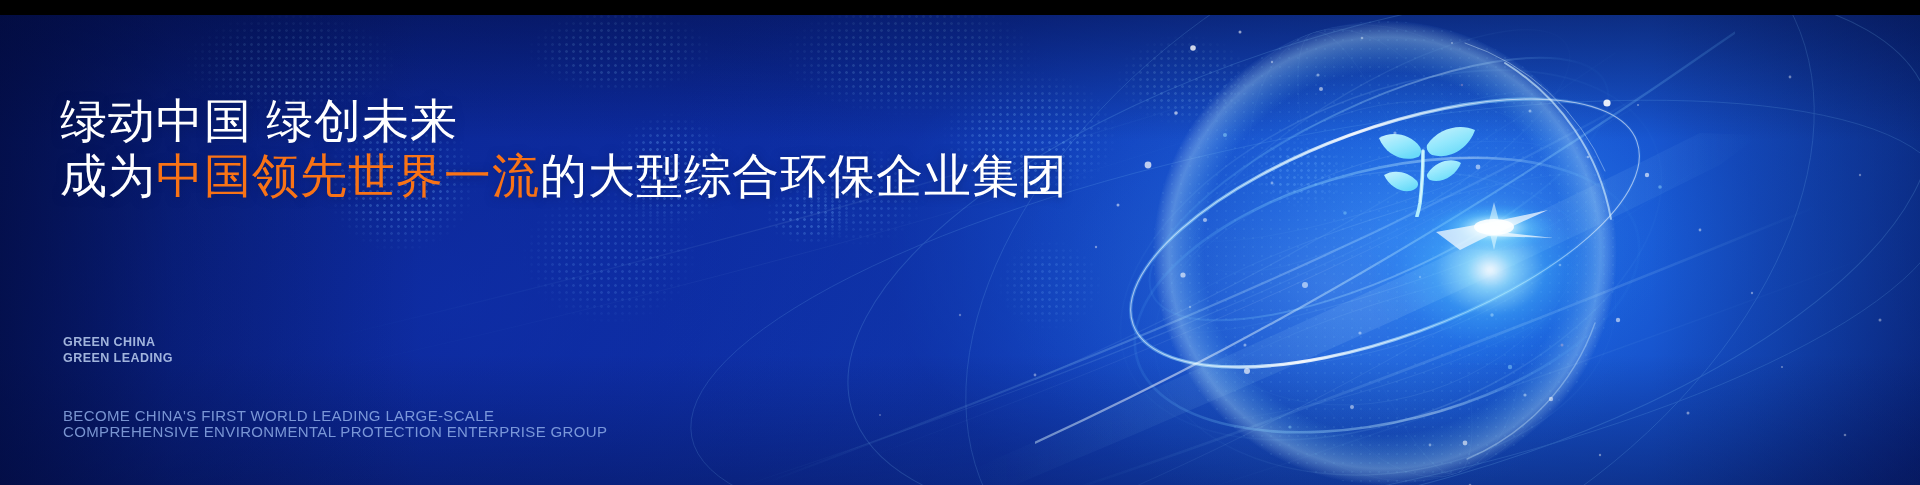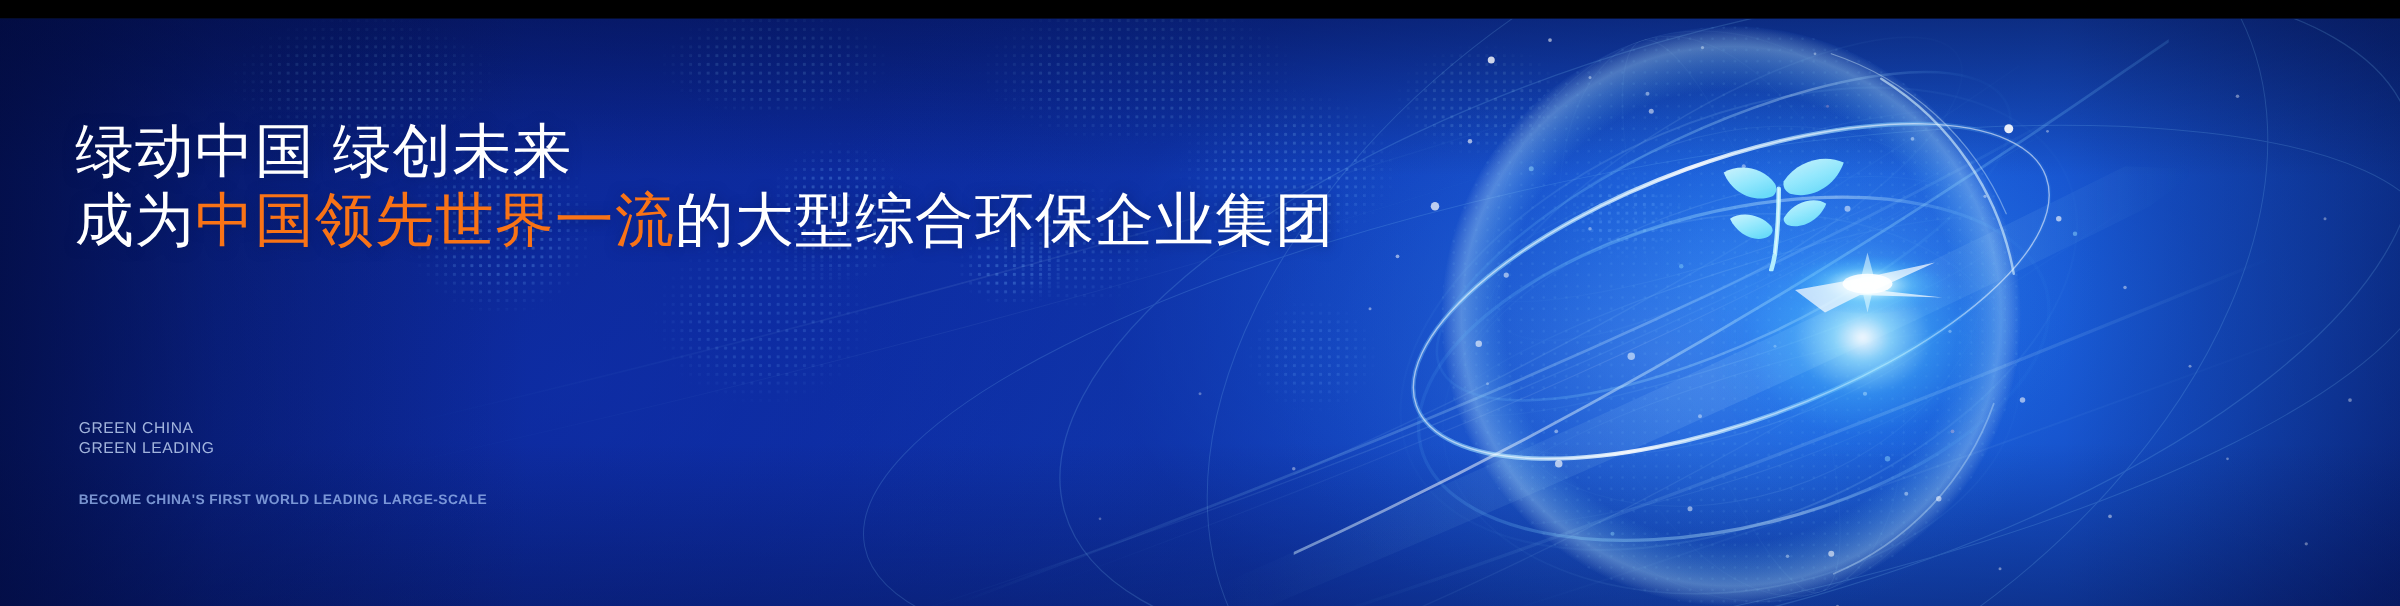--- a/index.html
+++ b/index.html
@@ -120,30 +120,30 @@
     letter-spacing: 1px;
     text-shadow: 0 1px 10px rgba(0,24,90,0.55);
   }
   .hl-accent { color: #f97316; }
 
   .tagline-en {
     position: absolute;
     left: 3px; top: 320px;
     font-size: 12.5px;
     line-height: 15.5px;
-    font-weight: normal;
+    font-weight: bold;
     letter-spacing: 0.45px;
     color: rgba(188,206,240,0.86);
   }
   .subtagline-en {
     position: absolute;
-    left: 3px; top: 378px;
-    font-size: 11px;
+    left: 3px; top: 393px;
+    font-size: 15px;
     line-height: 15.5px;
-    font-weight: bold;
+    font-weight: normal;
     letter-spacing: 0.35px;
     color: rgba(150,180,238,0.80);
   }
 
   
   .globe-wrap {
     position: absolute;
     left: 1035px; top: -112px;
     width: 700px; height: 700px;
     z-index: 20;
@@ -436,16 +436,17 @@
       </div>
     </div>
 
     <div class="tagline-en">
       <div>GREEN CHINA</div>
       <div>GREEN LEADING</div>
     </div>
 
     <div class="subtagline-en">
       <div>BECOME CHINA'S FIRST WORLD LEADING LARGE-SCALE</div>
+      <div>COMPREHENSIVE ENVIRONMENTAL PROTECTION ENTERPRISE GROUP</div>
     </div>
 
   </div>
 </div>
 
 </body></html>

